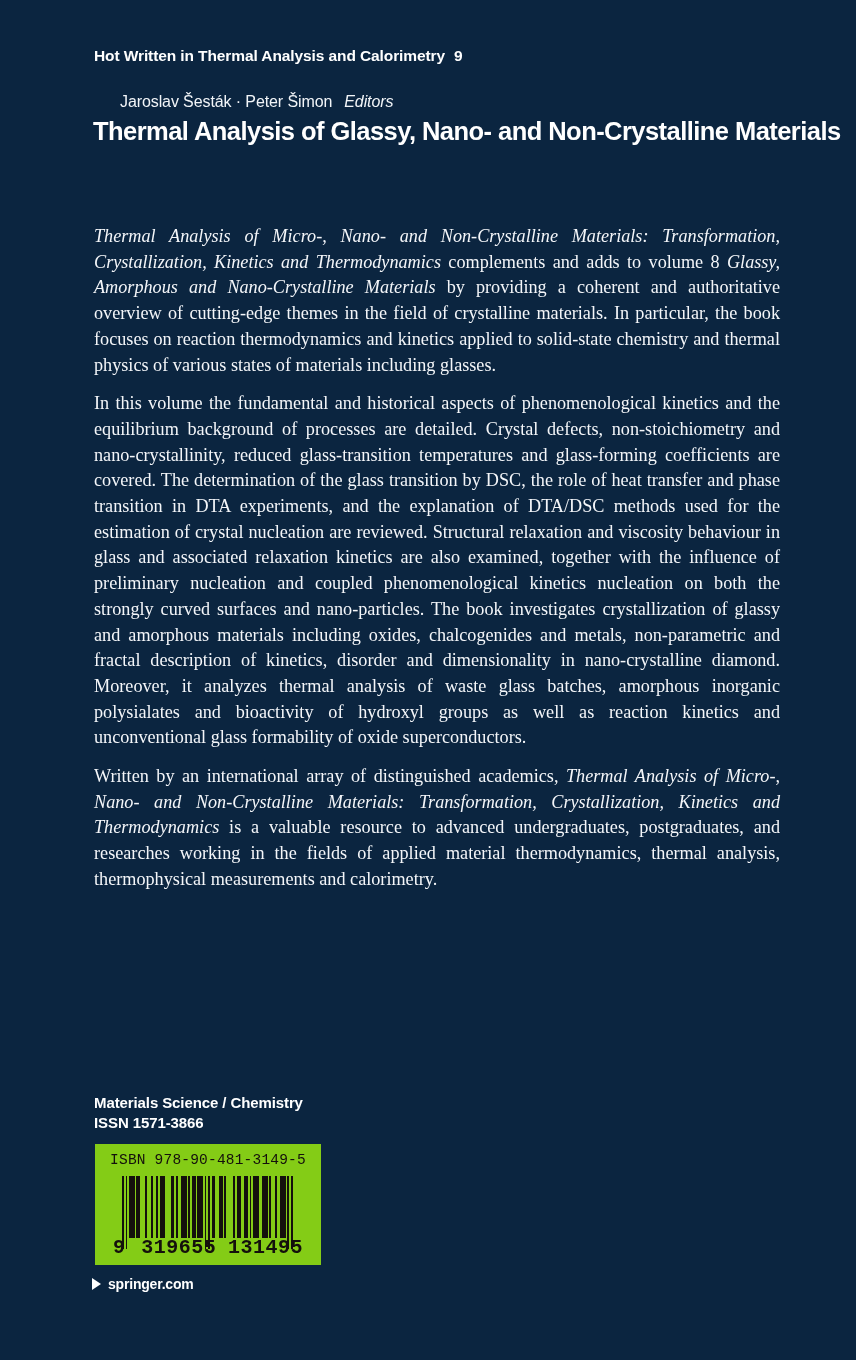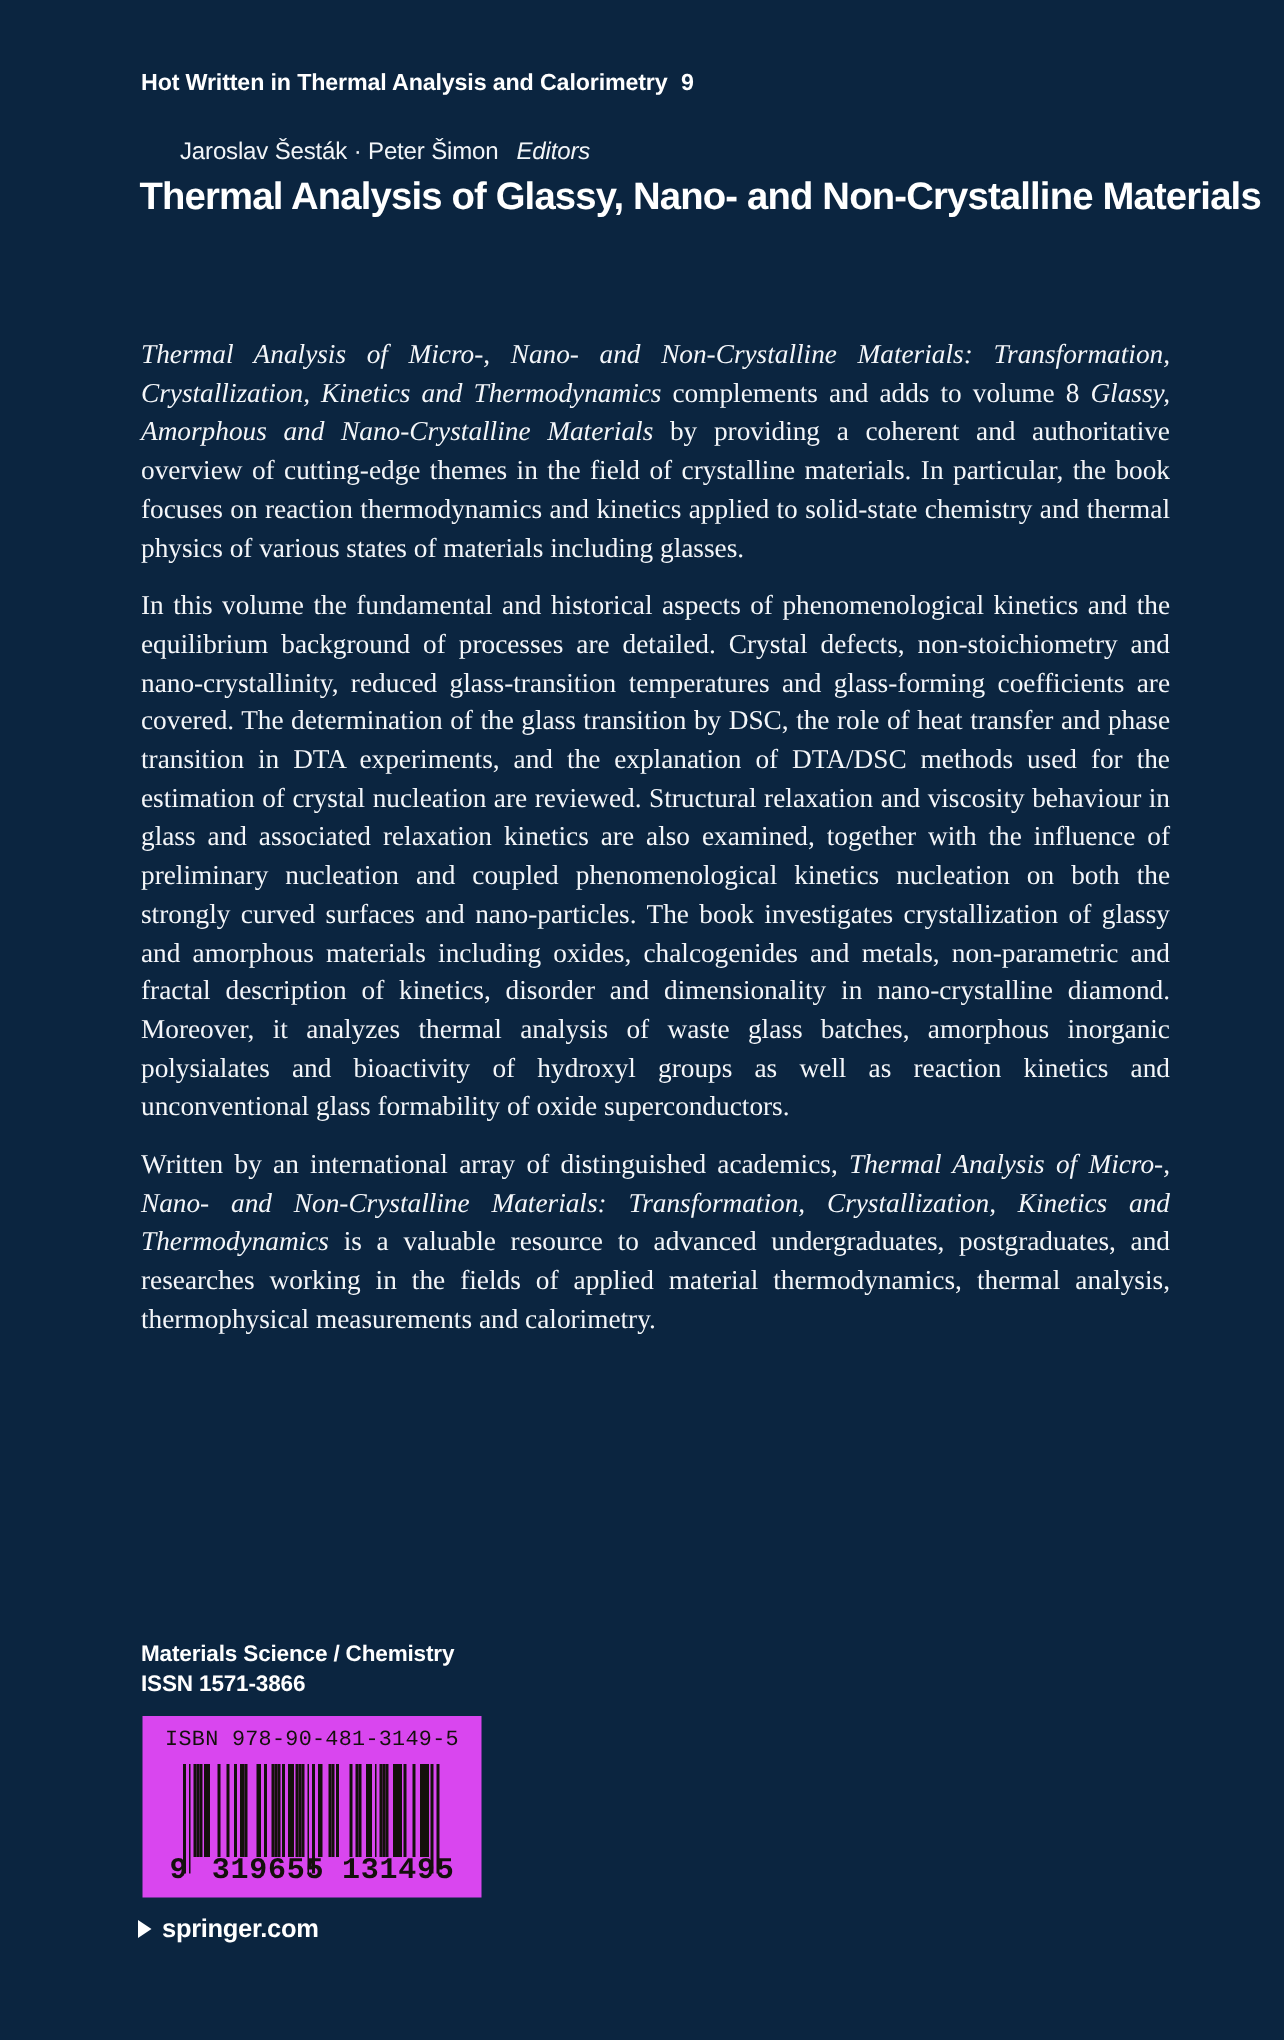--- a/index.html
+++ b/index.html
@@ -116,21 +116,21 @@
     white-space: nowrap;
   }
 
   
   .barcode-box {
     position: absolute;
     left: 95px;
     top: 1144px;
     width: 226px;
     height: 121px;
-    background: #d946ef;
+    background: #84cc16;
     box-sizing: border-box;
     padding: 0;
   }
   .barcode-isbn {
     position: absolute;
     left: 0;
     right: 0;
     top: 8px;
     text-align: center;
     font-family: "Liberation Mono", monospace;
@@ -176,21 +176,21 @@
     gap: 7px;
   }
   .springer .tri {
     width: 0; height: 0;
     border-left: 9px solid #ffffff;
     border-top: 6px solid transparent;
     border-bottom: 6px solid transparent;
   }
   .springer .wordmark {
     font-weight: bold;
-    font-size: 17px;
+    font-size: 14px;
     color: #ffffff;
     letter-spacing: -0.2px;
   }
 </style>
 </head>
 <body>
 
 <div class="cover">
 
   <div class="series-line">

